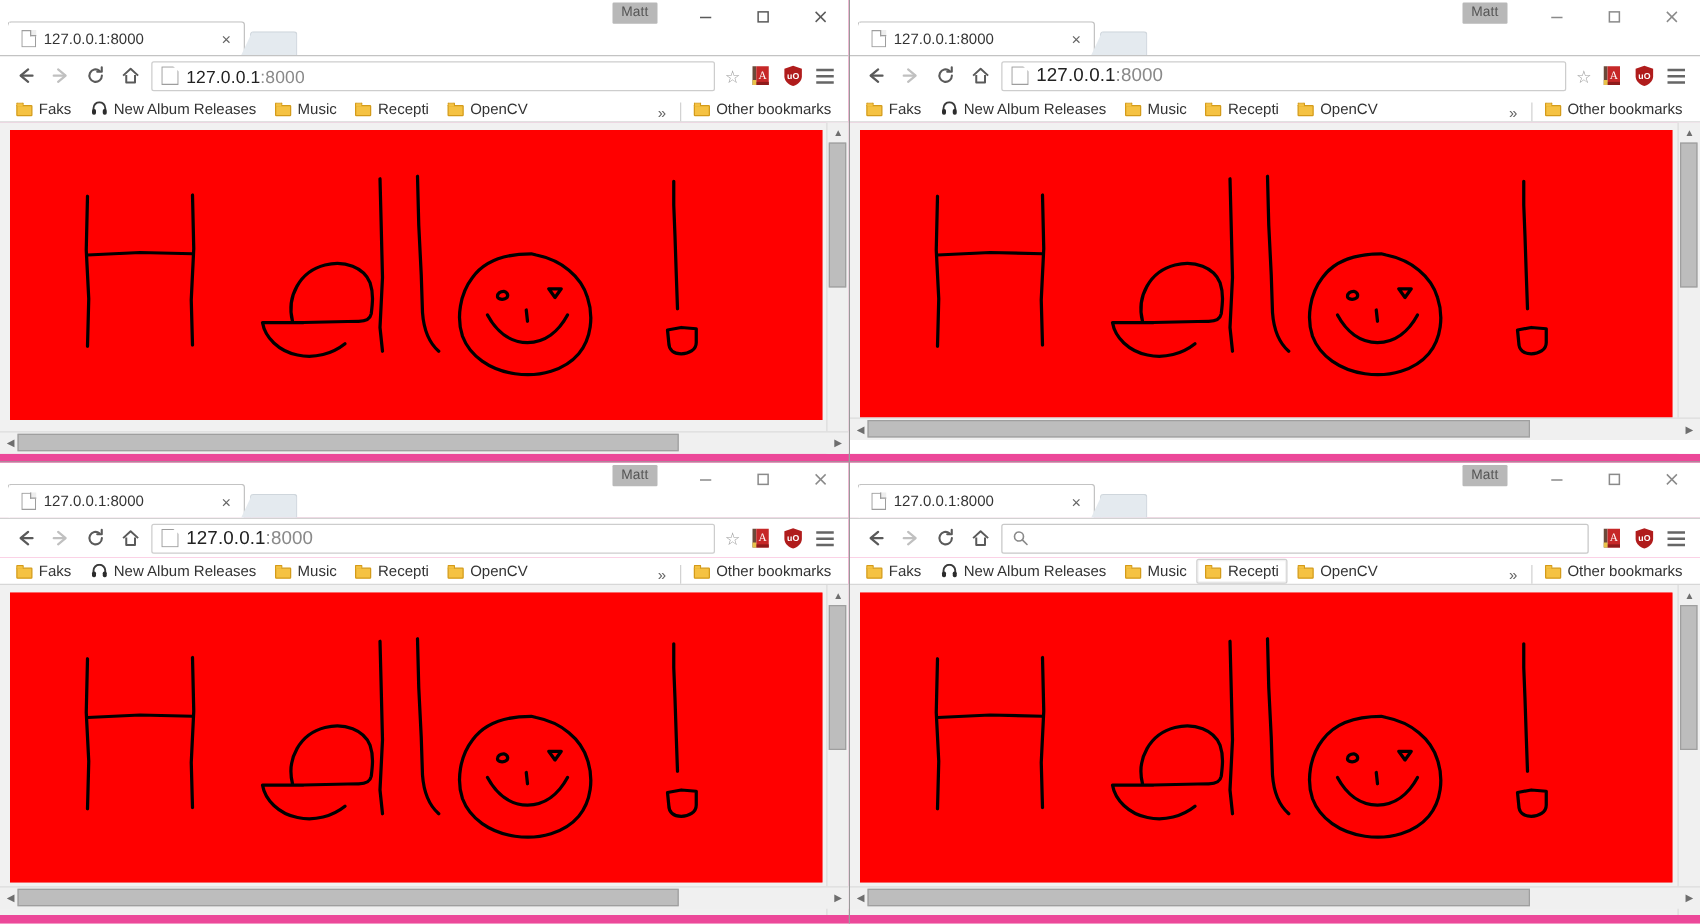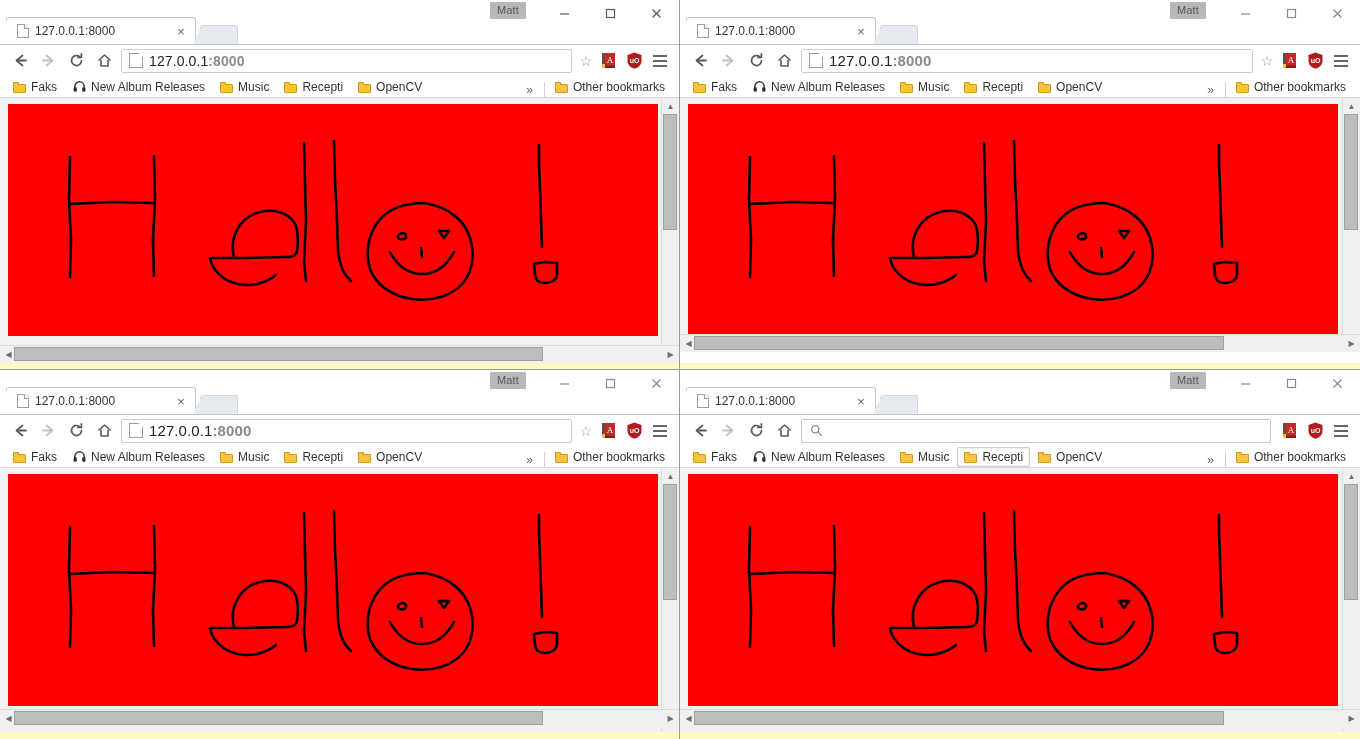--- a/index.html
+++ b/index.html
@@ -13,21 +13,21 @@
     width:1360px;height:739px;
     display:grid;
     grid-template-columns:680px 680px;
     grid-template-rows:370px 369px;
   }
 
   
   .win{
     position:relative;
     overflow:hidden;
-    background:#fef9c3;
+    background:#ec4899;
     box-sizing:border-box;
   }
   .win.tl{border-right:1px solid #9a9a9a;border-bottom:1px solid #9a9a9a;}
   .win.tr{border-bottom:1px solid #9a9a9a;}
   .win.bl{border-right:1px solid #9a9a9a;}
   .win.br{}
 
   
   .titlebar{
     position:relative;
@@ -139,21 +139,21 @@
     background:#fff;border:1px solid #9d9d9d;box-sizing:border-box;
     clip-path:polygon(0 0,68% 0,100% 28%,100% 100%,0 100%);
   }
   .omni-ico.search{
     display:flex;align-items:center;justify-content:center;color:#8a8a8a;
   }
   .omni-url{
     font-size:14px;color:#222;white-space:nowrap;overflow:hidden;
     letter-spacing:.1px;
   }
-  .omni-url .port{color:#8a8a8a;font-weight:bold;}
+  .omni-url .port{color:#8a8a8a;}
   .omni-placeholder{font-size:13px;color:#9a9a9a;}
   .star{
     width:18px;flex:0 0 18px;display:flex;align-items:center;justify-content:center;
     color:#9a9a9a;font-size:14px;line-height:1;
   }
   .ext{
     width:26px;height:26px;flex:0 0 26px;
     display:flex;align-items:center;justify-content:center;
   }
   .menu-btn{

